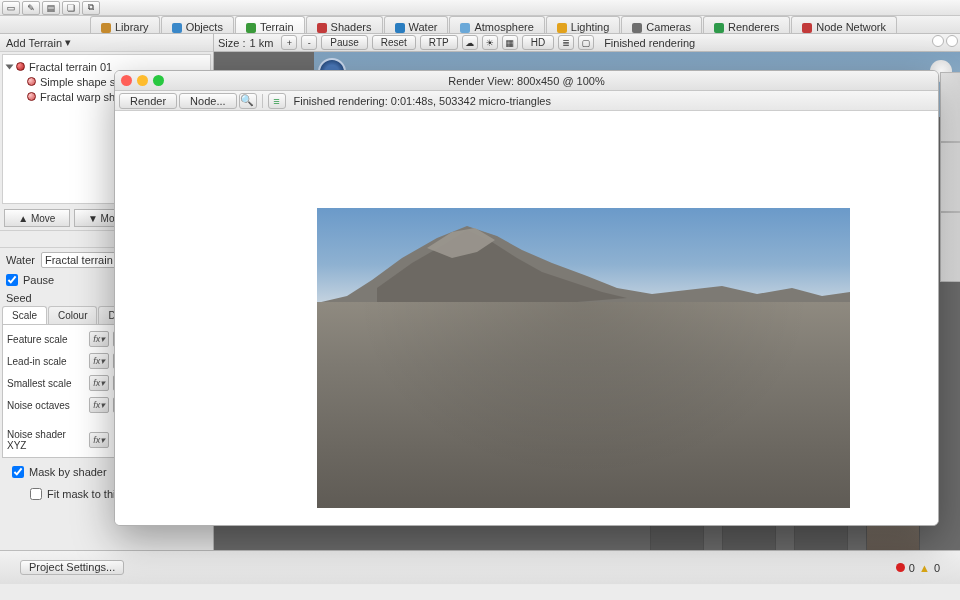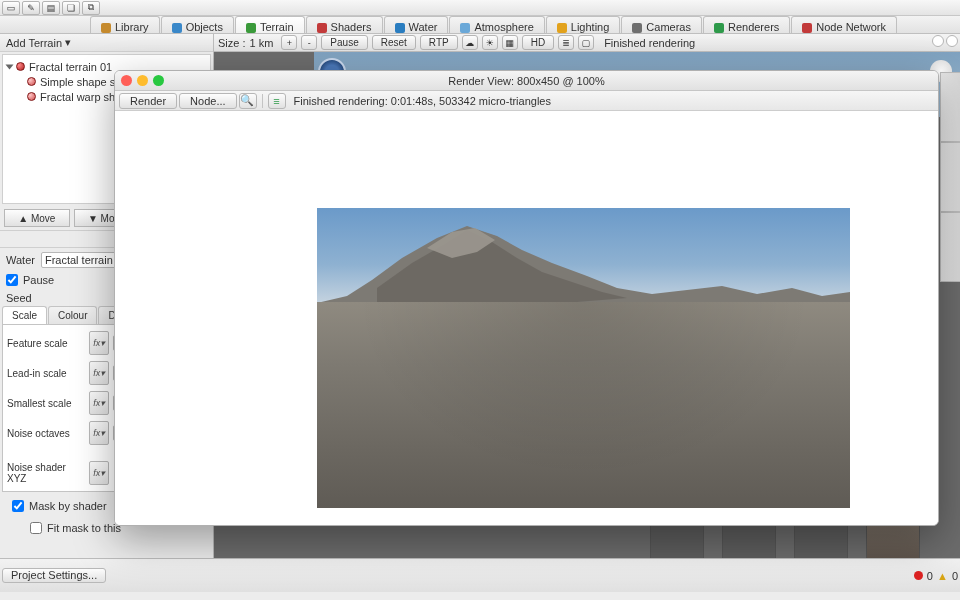--- a/index.html
+++ b/index.html
@@ -32,41 +32,41 @@
   .namefield input{ flex:1;height:16px;border:1px solid #b8b8b8;border-radius:2px;padding:0 3px;font-size:11px;background:#fff;}
   .chk{ display:flex;align-items:center;gap:5px;padding:2px 6px;font-size:11px;}
   .chk input{ width:12px;height:12px;}
   .seedlbl{ padding:4px 6px 2px 6px; font-size:11px;}
   .proptabs{ display:flex;border-bottom:1px solid #c4c4c4; margin:0 2px;}
   .proptab{ padding:3px 9px;border:1px solid #c4c4c4;border-bottom:none;background:linear-gradient(#f2f2f2,#e4e4e4);margin-right:1px;border-top-left-radius:3px;border-top-right-radius:3px;font-size:10px;cursor:pointer;}
   .proptab.active{ background:#fff;}
   .props{ background:#fff; border:1px solid #c4c4c4; border-top:none; margin:0 2px; padding:6px 4px; display:flex;flex-direction:column;gap:6px;}
   .proprow{ display:flex;align-items:center;gap:4px;}
   .proprow label{ width:78px;font-size:10px;}
-  .fxbtn{ width:20px;height:24px;background:linear-gradient(#fafafa,#e3e3e3);border:1px solid #b8b8b8;border-radius:2px;font-size:9px;font-style:italic;display:flex;align-items:center;justify-content:center;cursor:pointer;color:#555;}
+  .fxbtn{ width:20px;height:16px;background:linear-gradient(#fafafa,#e3e3e3);border:1px solid #b8b8b8;border-radius:2px;font-size:9px;font-style:italic;display:flex;align-items:center;justify-content:center;cursor:pointer;color:#555;}
   .proprow input.num{ width:26px;height:16px;border:1px solid #b8b8b8;border-radius:2px;font-size:10px;padding:0 2px;background:#fff;}
   .lowerchk{ padding:6px 6px; display:flex;flex-direction:column;gap:6px;}
 
   
   .viewbar{ height:18px;background:linear-gradient(#f4f4f4,#e3e3e3);border-bottom:1px solid #bcbcbc;display:flex;align-items:center;gap:4px;padding:0 4px;font-size:10px;}
   .vbtn{ height:15px;padding:0 8px;background:linear-gradient(#fdfdfd,#e0e0e0);border:1px solid #b5b5b5;border-radius:3px;font-size:10px;display:flex;align-items:center;cursor:pointer;}
   .vicon{ width:16px;height:15px;background:linear-gradient(#fdfdfd,#e0e0e0);border:1px solid #b5b5b5;border-radius:3px;display:flex;align-items:center;justify-content:center;font-size:9px;cursor:pointer;}
   .viewport{ position:absolute;top:18px;left:0;right:0;bottom:0;background:#6c6c6c;}
   .viewport .sky{ position:absolute;top:0;left:100px;right:0;height:65px;background:linear-gradient(#7fa2c0,#9cb7cd);}
   .compass{ position:absolute;top:6px;left:104px;width:28px;height:28px;border-radius:50%;background:radial-gradient(circle,#4a77b8 40%,#2a4f84 70%);border:2px solid #c8d7ec;}
   .gear{ position:absolute;top:8px;right:8px;width:22px;height:22px;border-radius:50%;background:radial-gradient(circle,#fff,#d8d8d8);}
   .thumbs{ position:absolute;bottom:16px;right:40px;display:flex;gap:18px;}
   .thumb{ width:54px;height:40px;border:1px solid #555;background:#5d5d5d;}
   .righttabs{ position:absolute;top:20px;right:0;width:20px;display:flex;flex-direction:column;}
   .righttab{ height:70px;background:linear-gradient(90deg,#e8e8e8,#d8d8d8);border:1px solid #bcbcbc;border-right:none;}
   .topright{ position:absolute;top:1px;right:2px;display:flex;gap:2px;}
   .circ{ width:12px;height:12px;border-radius:50%;border:1px solid #b5b5b5;background:#fff;}
 
   
-  .status{ position:absolute;bottom:8px;left:0;right:0;height:34px;background:linear-gradient(#f2f2f2,#e0e0e0);border-top:1px solid #bcbcbc;display:flex;align-items:center;justify-content:space-between;padding:0 2px;font-size:10px;}
+  .status{ position:absolute;bottom:16px;left:0;right:0;height:34px;background:linear-gradient(#f2f2f2,#e0e0e0);border-top:1px solid #bcbcbc;display:flex;align-items:center;justify-content:space-between;padding:0 20px;font-size:10px;}
   .status .psbtn{ height:15px;padding:0 8px;background:linear-gradient(#fdfdfd,#e1e1e1);border:1px solid #b8b8b8;border-radius:3px;cursor:pointer;}
   .status .badges{ display:flex;align-items:center;gap:4px;}
   .dot{width:9px;height:9px;border-radius:50%;}
 
   
   .renderwin{ position:absolute; left:114px; top:70px; width:825px; height:456px; background:#fff; border:1px solid #b0b0b0; border-radius:6px; box-shadow:0 14px 40px rgba(0,0,0,.35); display:flex;flex-direction:column; overflow:hidden;}
   .rw-title{ height:20px;background:linear-gradient(#f4f4f4,#e1e1e1);border-bottom:1px solid #c6c6c6;display:flex;align-items:center;justify-content:center;position:relative;font-size:11px;color:#444;}
   .traffic{ position:absolute;left:6px;top:4px;display:flex;gap:5px;}
   .tl{width:11px;height:11px;border-radius:50%;}
   .rw-tool{ height:20px;background:linear-gradient(#f6f6f6,#e7e7e7);border-bottom:1px solid #cdcdcd;display:flex;align-items:center;gap:2px;padding:0 4px;font-size:10px;}

